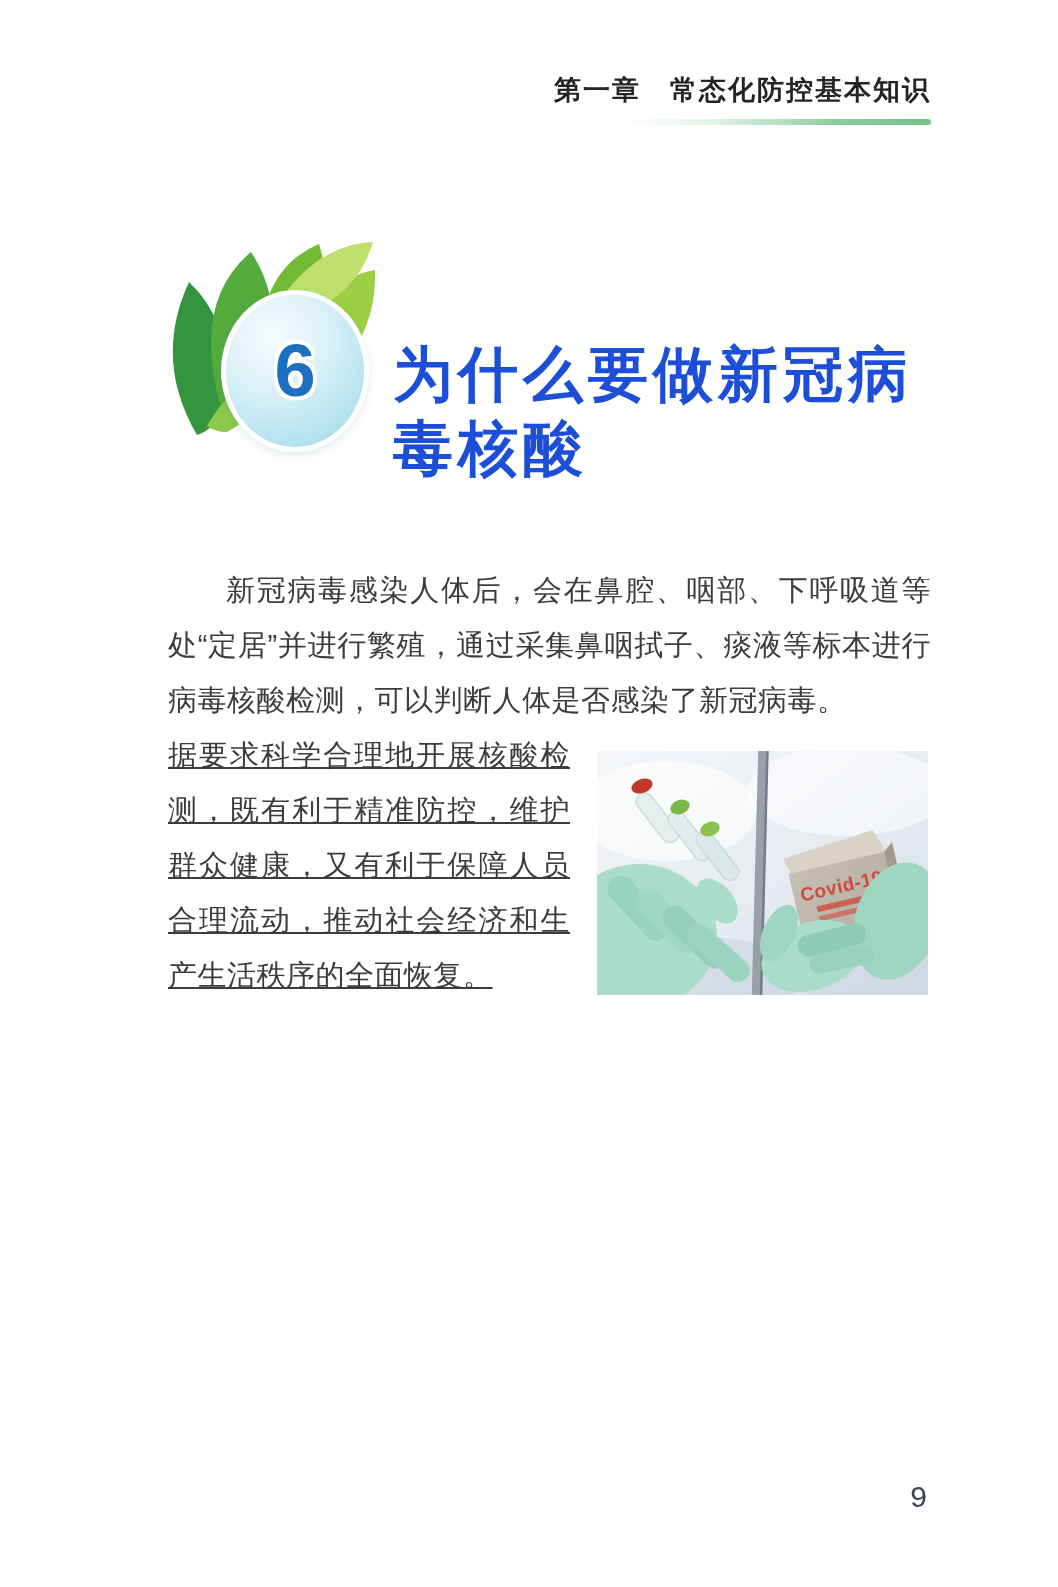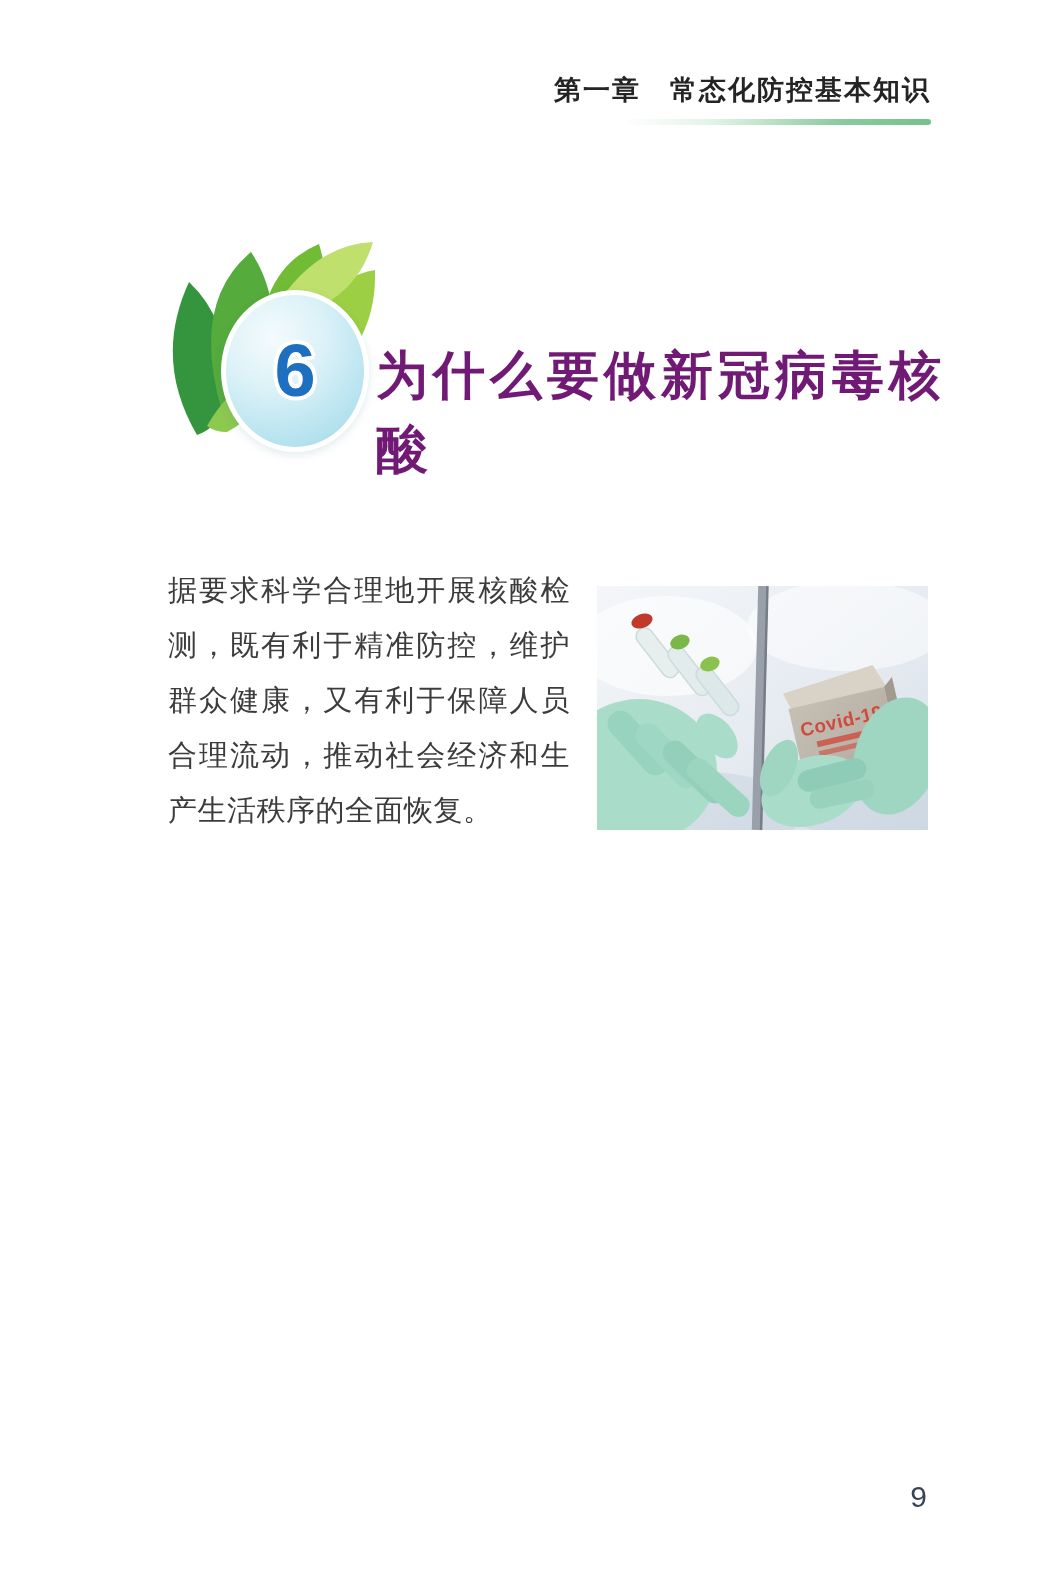--- a/index.html
+++ b/index.html
@@ -29,34 +29,34 @@
     box-shadow:0 3px 8px rgba(60,120,140,0.15);
     display:flex; align-items:center; justify-content:center;
   }
   .badge-number{
     font-size:74px; font-weight:bold; color:#1d6fc0; line-height:1;
     text-shadow:-4px 0 0 #fff, 4px 0 0 #fff, 0 -4px 0 #fff, 0 4px 0 #fff,
                 -3px -3px 0 #fff, 3px 3px 0 #fff, -3px 3px 0 #fff, 3px -3px 0 #fff;
   }
   
   .section-title{
-    position:absolute; left:376px; top:338px; margin:0; width:580px;
-    font-size:52px; line-height:74px; font-weight:bold; color:#701a75;
+    position:absolute; left:393px; top:338px; margin:0; width:580px;
+    font-size:60px; line-height:74px; font-weight:bold; color:#1d4ed8;
     letter-spacing:5px;
   }
   
   .body-text{
     position:absolute; left:168px; top:563px; width:763px;
     font-size:29px; line-height:55px; color:#3c3c3c; letter-spacing:0.5px;
     text-align:justify;
   }
   .para{margin:0;}
   .para.indent{text-indent:2em;}
   .wrap-row{display:flex; align-items:flex-start;}
-  .wrap-text{width:402px; flex:0 0 auto;}
+  .wrap-text{width:402px; flex:0 0 auto;text-decoration:underline;}
   .figure{
     margin-left:27px; margin-top:23px; width:331px; height:244px; flex:0 0 auto;
     overflow:hidden;
   }
   .figure svg{display:block;}
   
   .page-number{
     position:absolute; top:1480px; right:131px;
     font-size:30px; color:#374455;
   }
@@ -79,20 +79,21 @@
       <path d="M44,196 Q70,150 112,140 Q96,186 64,202 Q52,202 44,196 Z" fill="#8cc94e"></path>
     </svg>
     <div class="badge-circle">
       <span class="badge-number">6</span>
     </div>
   </div>
 
   <h1 class="section-title"><span>为什么要做新冠病毒核酸</span><br></h1>
 
   <div class="body-text">
+    <p class="para indent">新冠病毒感染人体后，会在鼻腔、咽部、下呼吸道等处“定居”并进行繁殖，通过采集鼻咽拭子、痰液等标本进行病毒核酸检测，可以判断人体是否感染了新冠病毒。</p>
     <div class="wrap-row">
       <p class="para wrap-text">据要求科学合理地开展核酸检测，既有利于精准防控，维护群众健康，又有利于保障人员合理流动，推动社会经济和生产生活秩序的全面恢复。</p>
       <div class="figure">
         <svg width="331" height="244" viewBox="0 0 331 244">
           <defs>
             <linearGradient id="coat" x1="0" y1="0" x2="1" y2="1">
               <stop offset="0" stop-color="#f4f6f9"></stop>
               <stop offset="0.55" stop-color="#e6ebf1"></stop>
               <stop offset="1" stop-color="#d6dee8"></stop>
             </linearGradient>

